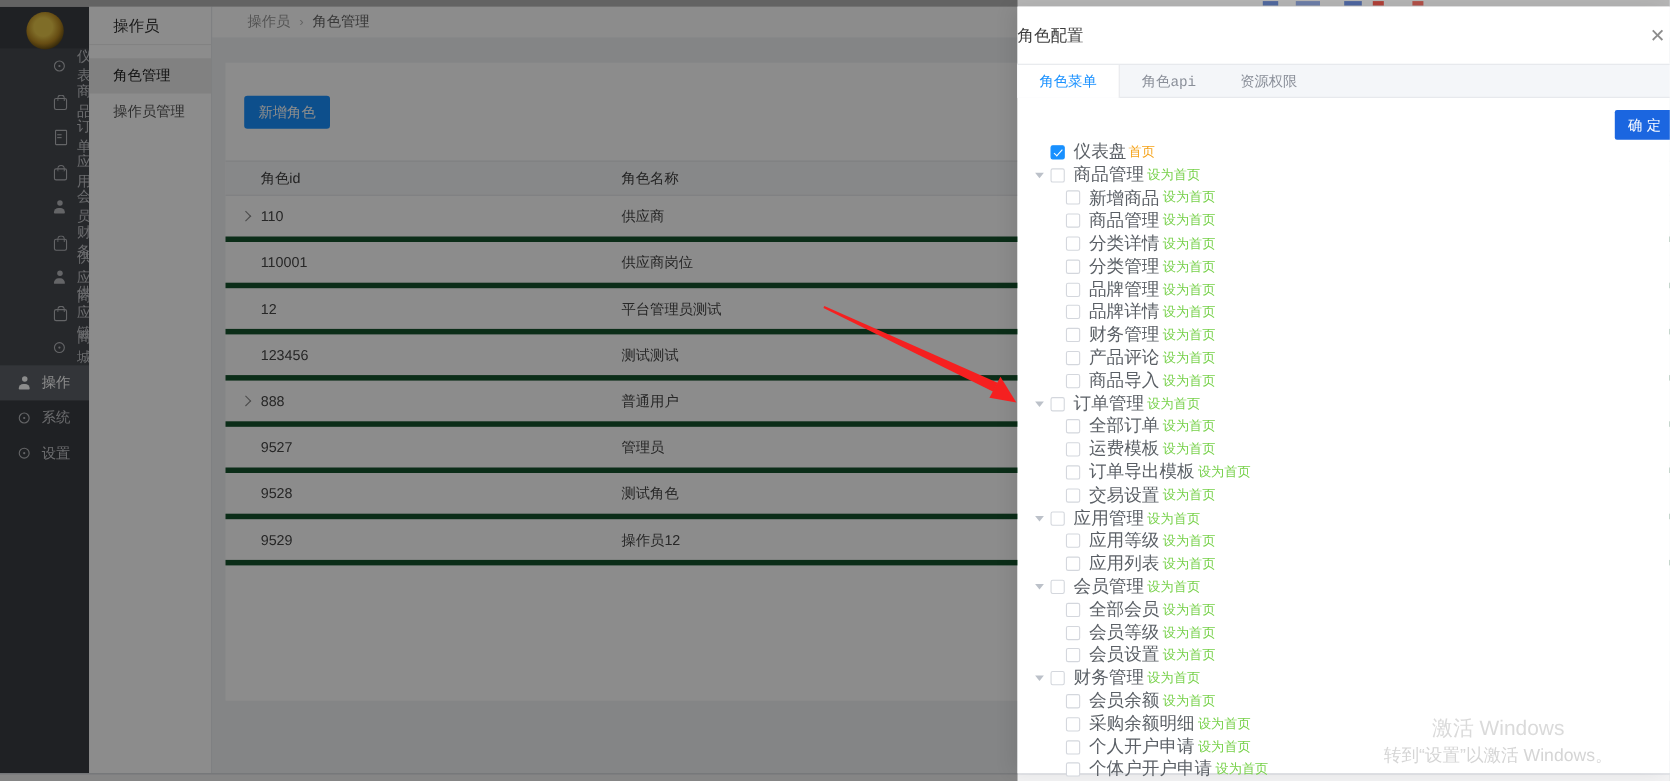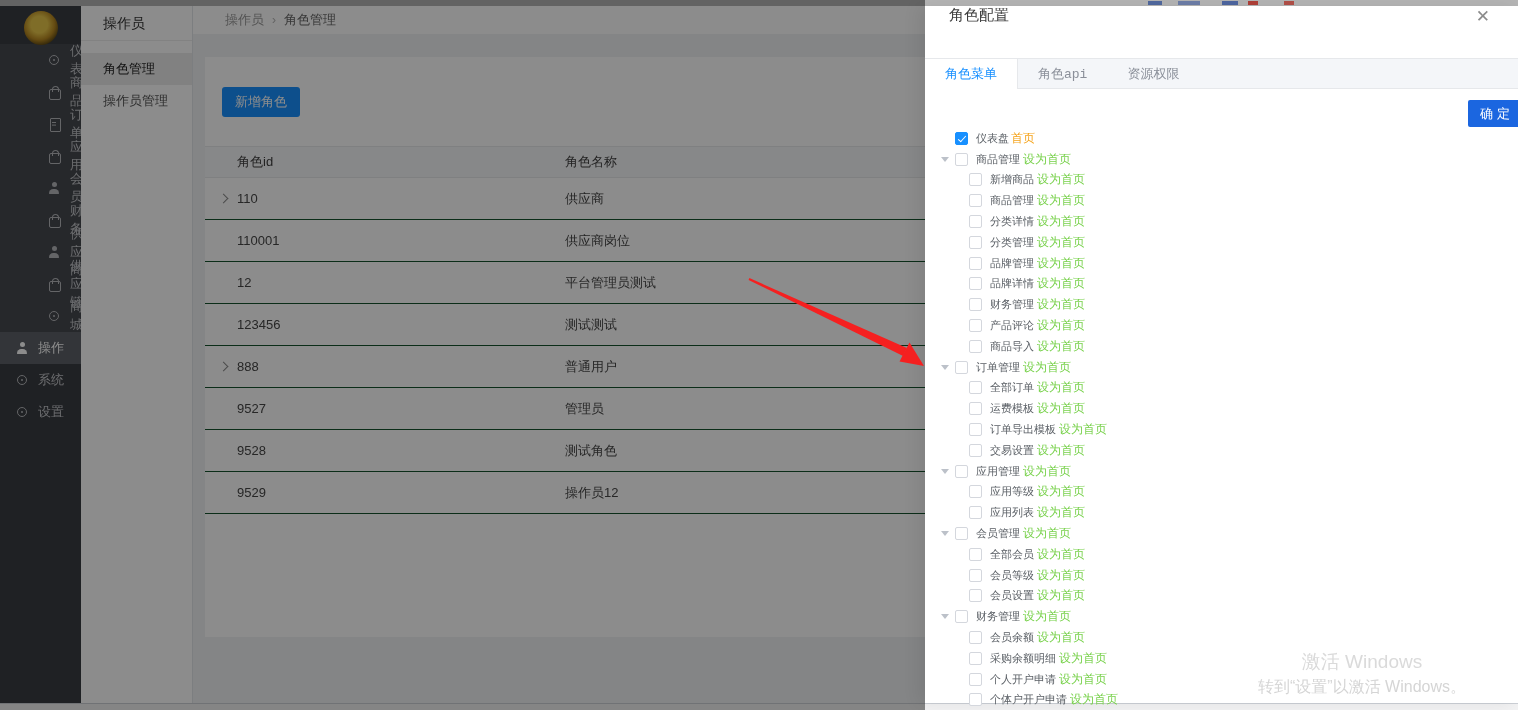--- a/index.html
+++ b/index.html
@@ -48,51 +48,51 @@
   .main { position:absolute; left:193px; top:6px; right:0; bottom:7px; background:#f0f2f5; z-index:1; }
   .crumb-bar { height:28px; background:#ffffff; display:flex; align-items:center; padding-left:32px; font-size:13px; }
   .crumb-parent { color:#999; cursor:pointer; }
   .crumb-sep { color:#b5b5b5; margin:0 8px; font-size:12px; }
   .crumb-current { color:#666; }
   .card { position:absolute; left:12px; top:51px; right:0; height:580px; background:#ffffff; }
   .add-btn { margin:30px 0 0 17px; width:78px; height:30px; background:#1890ff; color:#fff; font-size:13px;
     border:none; border-radius:3px; cursor:pointer; font-family:inherit; }
   .rtable { margin-top:29px; font-size:13px; color:#474747; }
   .thead { display:flex; height:32px; align-items:center; background:#f6f7f9; border-top:1px solid #e7e9ec; border-bottom:1px solid #e7e9ec; color:#3f3f3f; }
-  .trow-t { display:flex; height:42px; align-items:center; border-bottom:1px solid #14532d; }
+  .trow-t { display:flex; height:42px; align-items:center; border-bottom:5px solid #14532d; }
   .c-id { width:360px; padding-left:32px; display:flex; align-items:center; }
   .c-name { flex:1; }
   .chev { width:7px; height:7px; border-right:1.5px solid #8a8a8a; border-top:1.5px solid #8a8a8a;
     transform:rotate(45deg); margin-right:10px; margin-left:-17px; cursor:pointer; flex:0 0 7px; }
   
   .mask { position:absolute; left:0; top:0; width:925px; height:710px; background:rgba(0,0,0,0.45); z-index:50; }
   
   .drawer { position:absolute; left:925px; top:6px; width:593px; height:697px; background:#ffffff; z-index:60;
     box-shadow:-6px 0 16px rgba(0,0,0,0.08); }
-  .d-header { height:52px; display:flex; padding:0 24px; }
+  .d-header { height:52px; display:flex; align-items:center; padding:0 0; }
   .d-title { font-size:15px; color:#3c3c3c; flex:1; }
   .d-close { color:#8c8c8c; font-size:17px; cursor:pointer; line-height:1; padding:2px 4px; }
   .d-tabs { height:31px; background:#f4f6f9; border-top:1px solid #e6e8eb; border-bottom:1px solid #e6e8eb; display:flex;font-family:Liberation Mono, monospace; }
   .d-tab { padding:0 20px; display:flex; align-items:center; font-size:13px; color:#8a8f99; cursor:pointer; }
   .d-tab.active { background:#ffffff; color:#1890ff; border-right:1px solid #e6e8eb; margin-bottom:-1px; }
   .d-body { position:relative; height:614px; }
   .confirm-btn { position:absolute; top:11px; right:-4px; width:54px; height:27px; background:#1b66e0; color:#fff;
     font-size:13px; letter-spacing:4px; padding-left:4px; border:none; border-radius:2px; cursor:pointer; font-family:inherit; }
   .tree { position:absolute; top:39px; left:0; right:0; }
   .trow { height:20.8px; display:flex; align-items:center; padding-left:16px; }
   .trow.lone { padding-left:30px; }
   .trow.child { padding-left:44px; }
   .caret { width:0; height:0; border-left:4px solid transparent; border-right:4px solid transparent;
     border-top:5px solid #bcc1c9; margin-right:6px; cursor:pointer; flex:0 0 8px; }
   .cb { position:relative; width:13px; height:13px; border:1px solid #d4d7dd; border-radius:2px; background:#fff;
     margin-right:8px; cursor:pointer; flex:0 0 13px; }
   .cb.checked { background:#1890ff; border-color:#1890ff; }
   .cb.checked::after { content:""; position:absolute; left:3.8px; top:0.8px; width:3px; height:7px;
     border:solid #fff; border-width:0 1.5px 1.5px 0; transform:rotate(42deg); }
-  .t-label { font-size:11px; color:#5b6066; }
+  .t-label { font-size:16px; color:#5b6066; }
   .t-tag { font-size:12px; color:#f5a31a; margin-left:2px; }
   .t-link { font-size:12px; color:#77d14a; margin-left:3px; cursor:pointer; }
   
   .arrow-svg { position:absolute; left:0; top:0; width:1518px; height:710px; z-index:70; pointer-events:none; }
   .watermark { position:absolute; right:52px; bottom:12px; text-align:left; z-index:80; pointer-events:none; }
   .wm1 { font-size:19px; color:#dadada;text-align:center; }
   .wm2 { font-size:16px; color:#d5d5d5; margin-top:2px; }
   .bottom-strip { position:absolute; left:0; bottom:0; width:100%; height:7px; background:#f2f2f3; border-top:1px solid #ccd0d6; z-index:10; }
 </style>
 </head>

